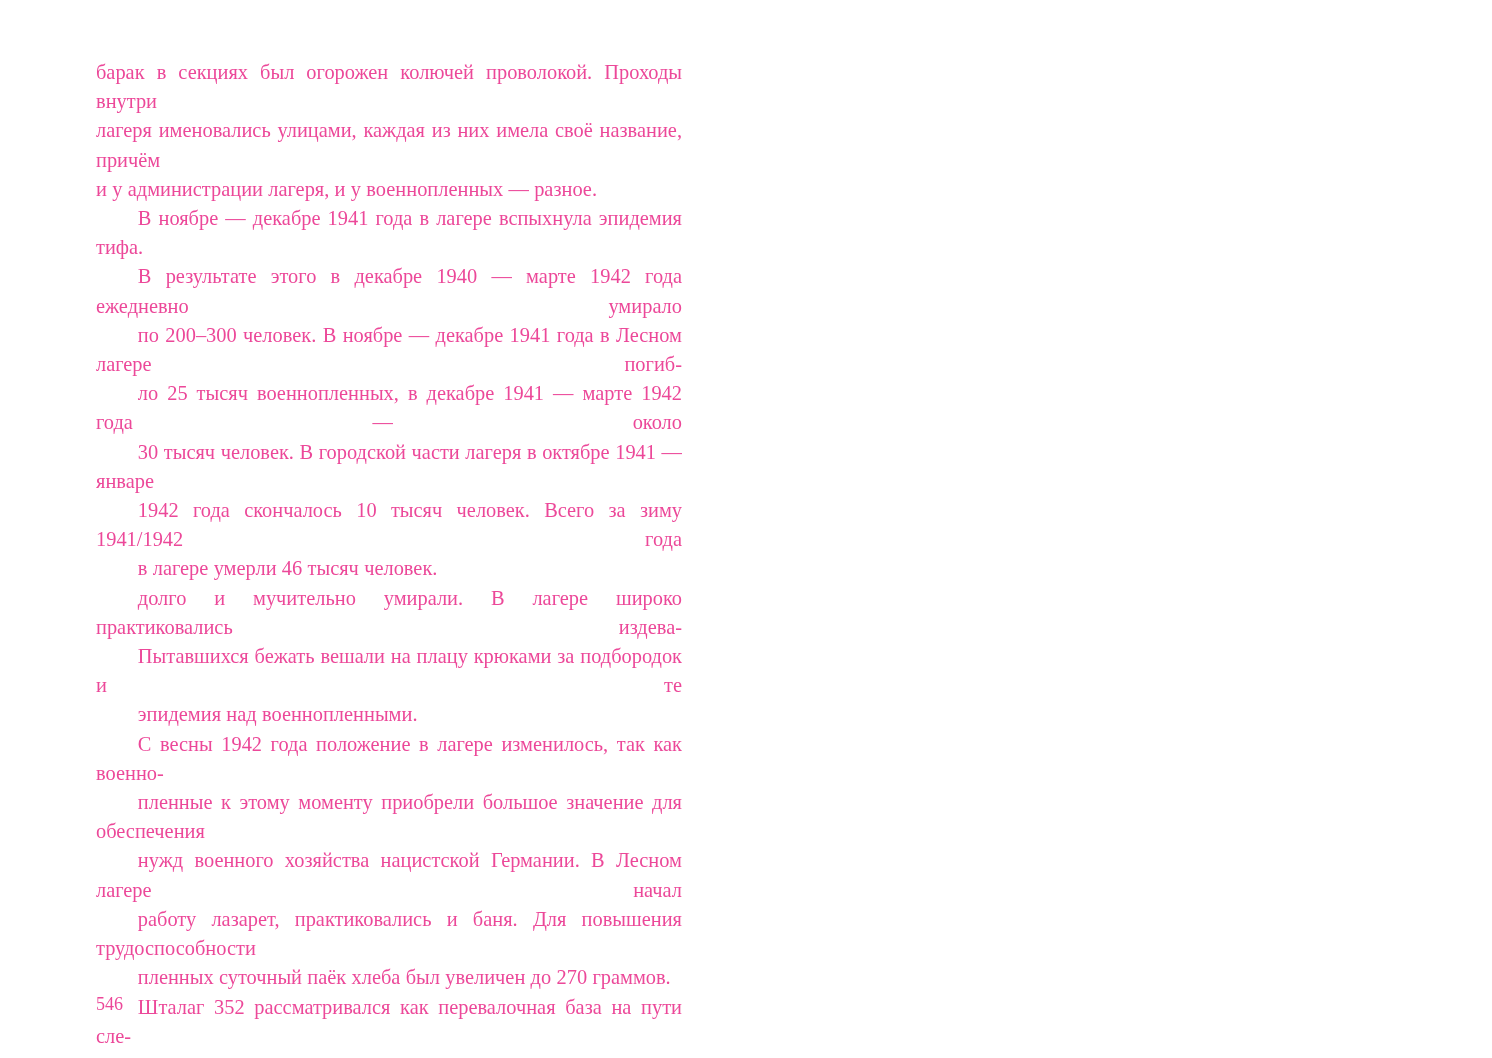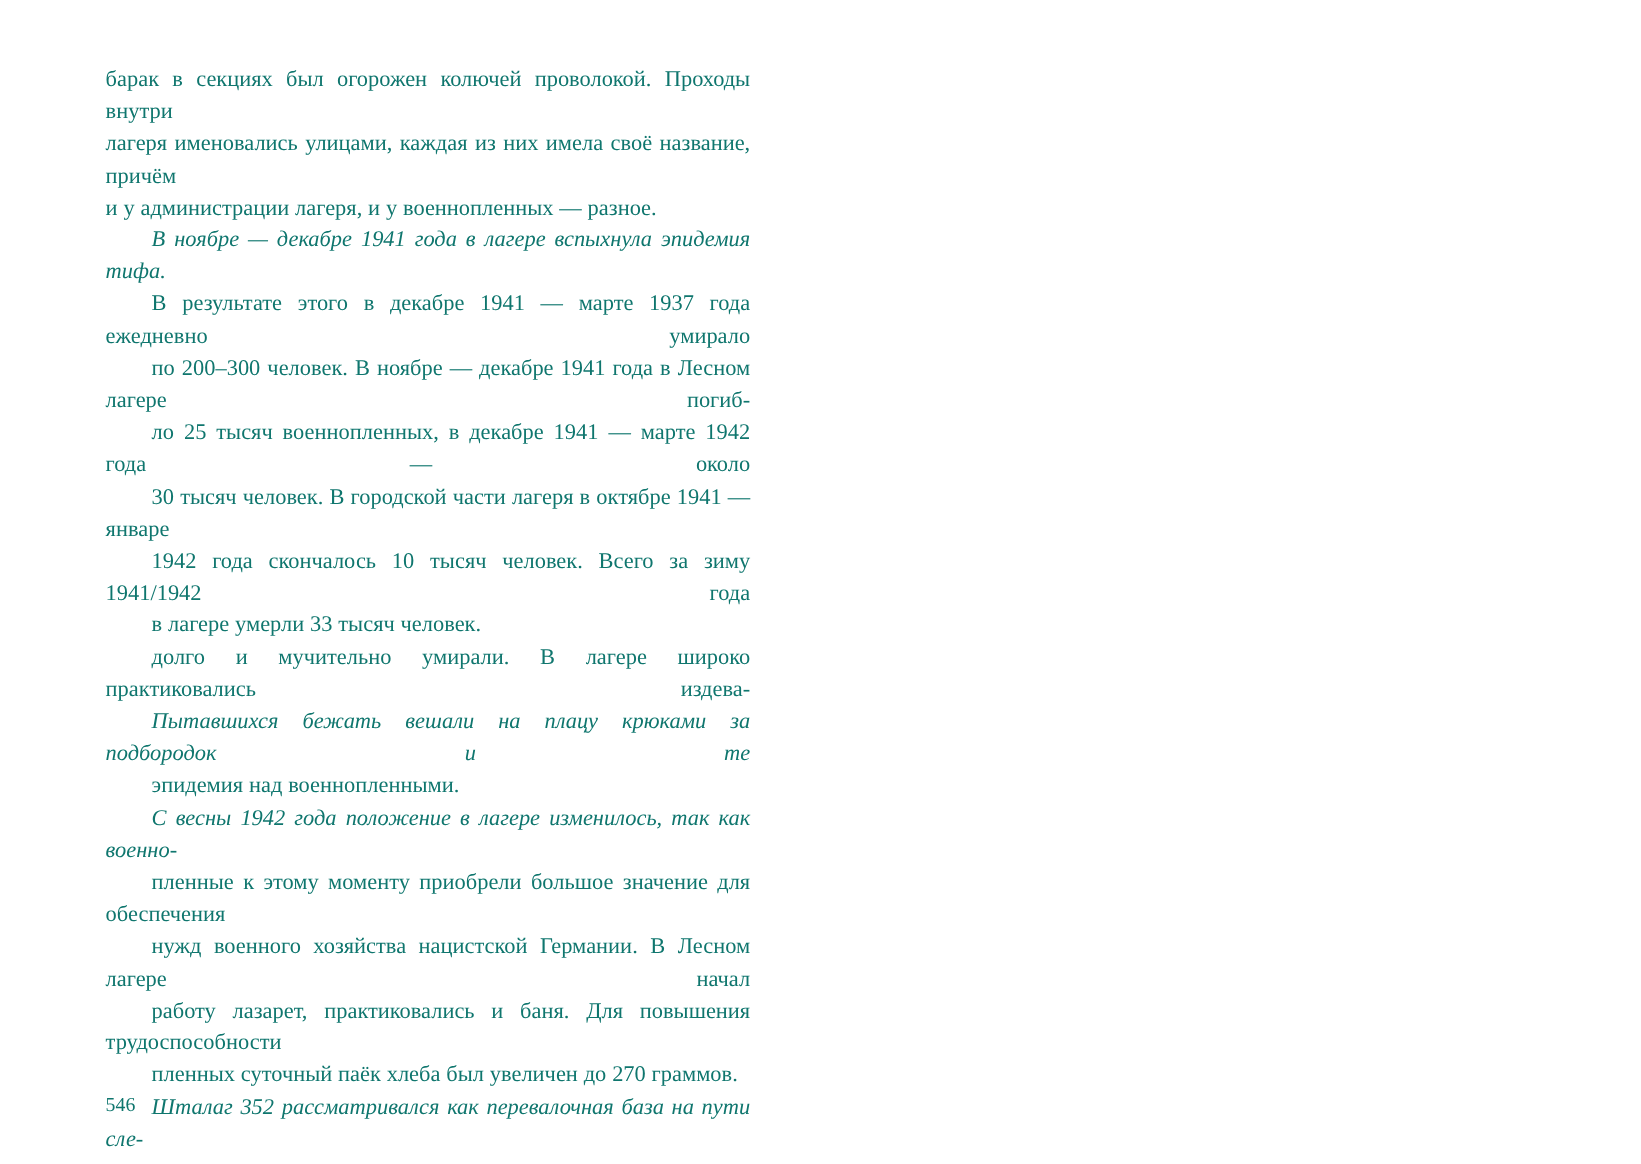--- a/index.html
+++ b/index.html
@@ -8,21 +8,21 @@
     padding: 0;
     background: #ffffff;
   }
   .page-spread {
     position: relative;
     width: 1492px;
     height: 1058px;
     background: #ffffff;
     overflow: hidden;
     font-family: "Liberation Serif", "DejaVu Serif", serif;
-    color: #0f766e;
+    color: #ec4899;
   }
   .page {
     position: absolute;
     top: 0;
     height: 1058px;
   }
   .page-left  { left: 0;    width: 746px; }
   .page-right { left: 746px; width: 746px; }
 
   .text-column {
@@ -50,21 +50,20 @@
     display: block;
     text-align: justify;
     text-align-last: justify;
     white-space: pre-wrap;
   }
   .para .ln.last {
     text-align-last: left;
   }
   .para .ln.indent {
     text-indent: 2.05em;
-    font-style: italic;
   }
 
   .folio {
     position: absolute;
     top: 994px;
     font-size: 18px;
     text-align: left;
   }
   .page-left .folio  { left: 96px;  width: 586px; }
 </style>
@@ -76,26 +75,26 @@
   <div class="page page-left">
     <div class="text-column">
       <div id="left-paragraphs">
           <p class="para cont">
             <span class="ln">барак в секциях был огорожен колючей проволокой. Проходы внутри</span>
             <span class="ln">лагеря именовались улицами, каждая из них имела своё название, причём</span>
             <span class="ln last">и у администрации лагеря, и у военнопленных — разное.</span>
           </p>
           <p class="para">
             <span class="ln indent">В ноябре — декабре 1941 года в лагере вспыхнула эпидемия тифа.</span>
-            <span class="ln">В результате этого в декабре 1941 — марте 1937 года ежедневно умирало</span>
+            <span class="ln">В результате этого в декабре 1940 — марте 1942 года ежедневно умирало</span>
             <span class="ln">по 200–300 человек. В ноябре — декабре 1941 года в Лесном лагере погиб-</span>
             <span class="ln">ло 25 тысяч военнопленных, в декабре 1941 — марте 1942 года — около</span>
             <span class="ln">30 тысяч человек. В городской части лагеря в октябре 1941 — январе</span>
             <span class="ln">1942 года скончалось 10 тысяч человек. Всего за зиму 1941/1942 года</span>
-            <span class="ln last">в лагере умерли 33 тысяч человек.</span>
+            <span class="ln last">в лагере умерли 46 тысяч человек.</span>
           </p>
           <p class="para">
             <span class="ln">долго и мучительно умирали. В лагере широко практиковались издева-</span>
             <span class="ln indent">Пытавшихся бежать вешали на плацу крюками за подбородок и те</span>
             <span class="ln last">эпидемия над военнопленными.</span>
           </p>
           <p class="para">
             <span class="ln indent">С весны 1942 года положение в лагере изменилось, так как военно-</span>
             <span class="ln">пленные к этому моменту приобрели большое значение для обеспечения</span>
             <span class="ln">нужд военного хозяйства нацистской Германии. В Лесном лагере начал</span>

